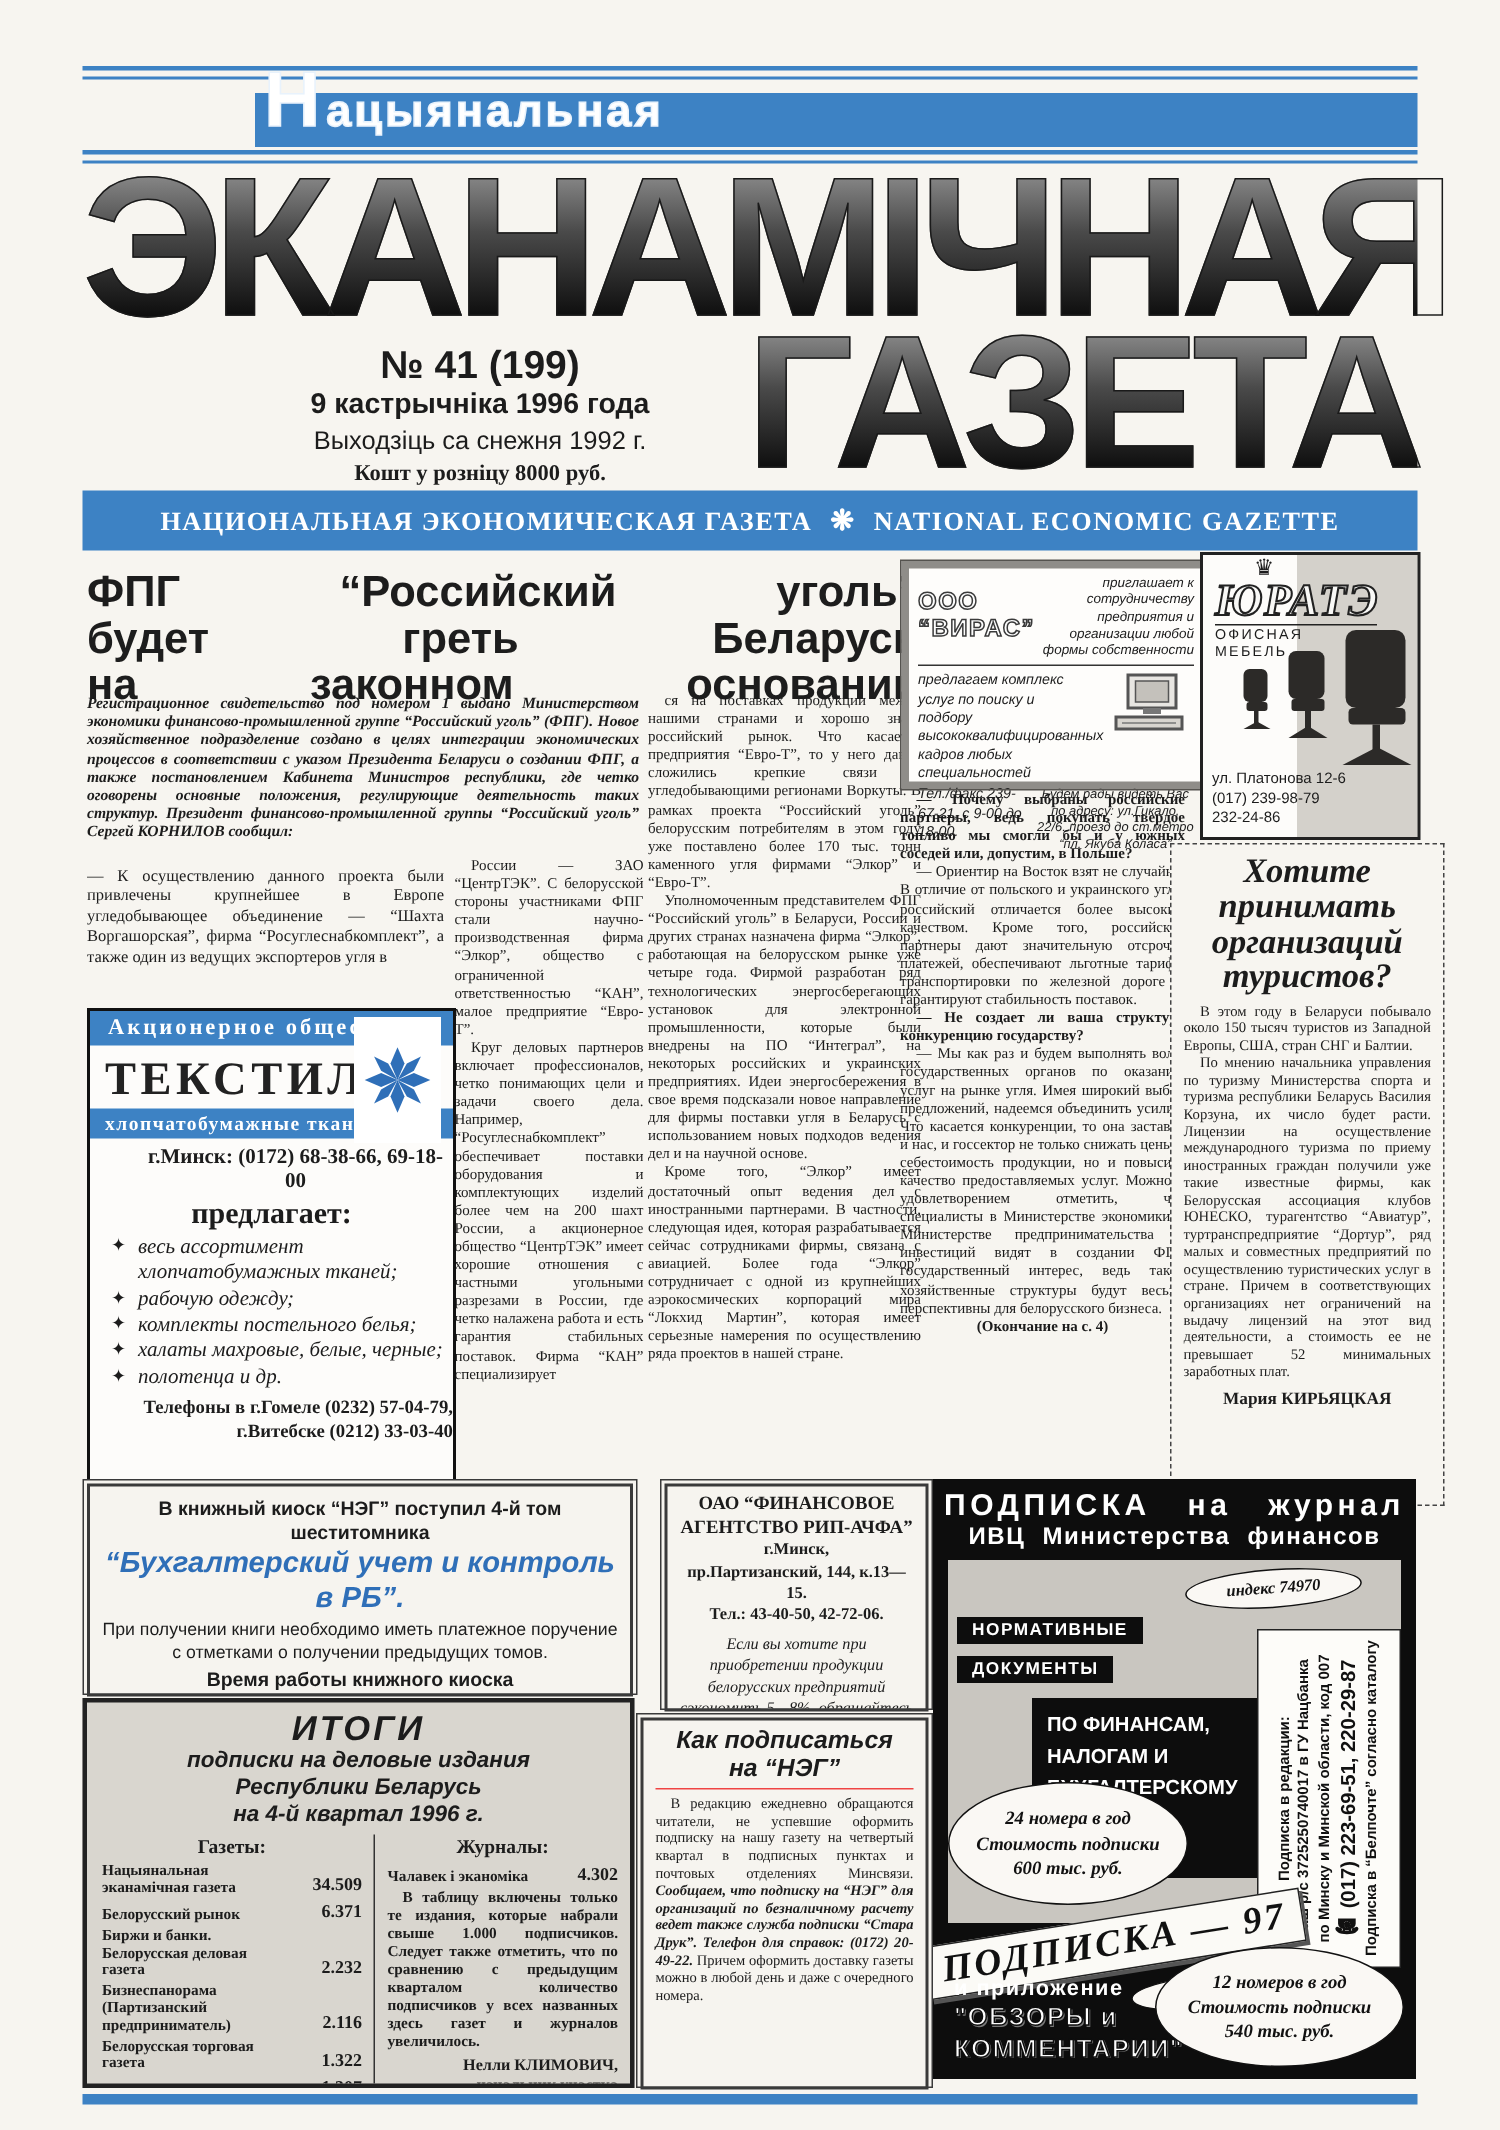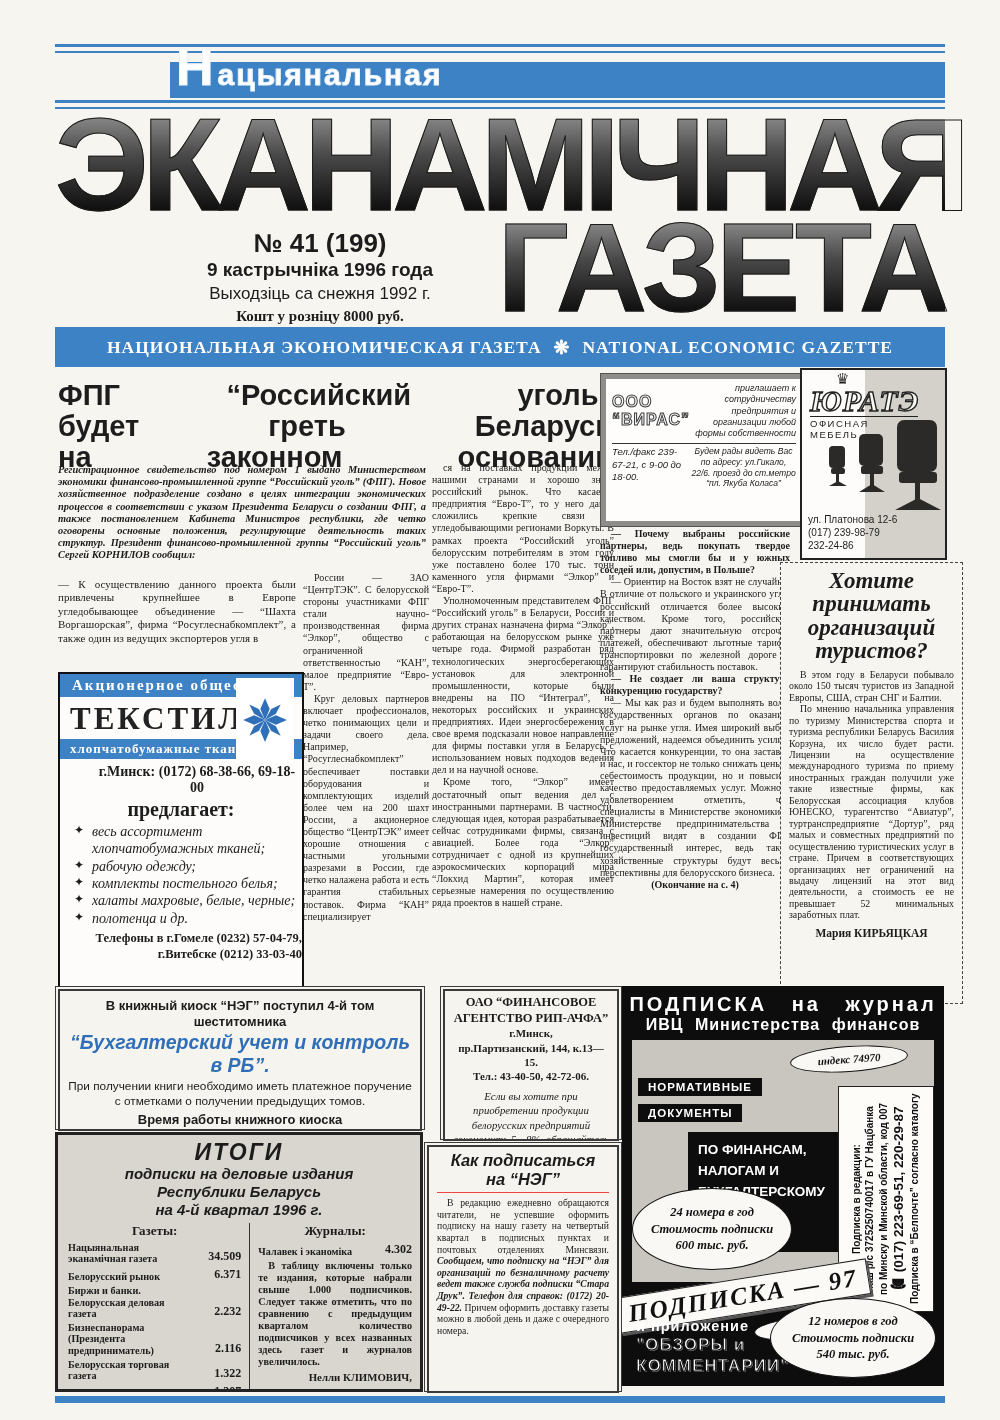--- a/index.html
+++ b/index.html
@@ -253,20 +253,32 @@
       <div>Телефоны в г.Гомеле (0232) 57-04-79,</div>
       <div>г.Витебске (0212) 33-03-40</div>
     </div>
   </div>
 
   <div class="abs viras" style="left:601px; top:374px; width:184px; height:134px;">
     <div class="vi-top">
       <div class="vi-name">ООО “ВИРАС”</div>
       <div class="vi-invite">приглашает к сотрудничеству предприятия и организации любой формы собственности</div>
     </div>
+    <div class="vi-mid">
+      <div class="vi-serv">предлагаем комплекс услуг по поиску и подбору высококвалифицированных кадров любых специальностей</div>
+      <span>
+        <svg width="58" height="44" viewBox="0 0 58 44">
+          <rect x="14" y="2" width="32" height="22" fill="#e8e6e2" stroke="#555" stroke-width="2"></rect>
+          <rect x="19" y="6" width="22" height="14" fill="#c4c1bb" stroke="#555"></rect>
+          <rect x="24" y="24" width="12" height="4" fill="#777"></rect>
+          <rect x="6" y="30" width="44" height="8" fill="#d8d5cf" stroke="#555" stroke-width="2"></rect>
+          <line x1="10" y1="34" x2="46" y2="34" stroke="#777"></line>
+        </svg>
+      </span>
+    </div>
     <div class="vi-bottom">
       <div class="vi-phone">Тел./факс 239-67-21, с 9-00 до 18-00.</div>
       <div class="vi-addr">Будем рады видеть Вас по адресу: ул.Гикало, 22/6. проезд до ст.метро “пл. Якуба Коласа”</div>
     </div>
   </div>
 
   <div class="abs yurate" style="left:800px; top:368px; width:143px; height:188px;">
     <div class="yu-crown">♛</div>
     <div class="yu-name">ЮРАТЭ</div>
     <div class="yu-sub">ОФИСНАЯ МЕБЕЛЬ</div>
@@ -347,21 +359,21 @@
               <span class="it-nm">Белорусский рынок</span>
               <span class="it-val">6.371</span>
             </div>
 
             <div class="it-row">
               <span class="it-nm">Биржи и банки. Белорусская деловая газета</span>
               <span class="it-val">2.232</span>
             </div>
 
             <div class="it-row">
-              <span class="it-nm">Бизнеспанорама (Президента предприниматель)</span>
+              <span class="it-nm">Бизнеспанорама (Партизанский предприниматель)</span>
               <span class="it-val">2.116</span>
             </div>
 
             <div class="it-row">
               <span class="it-nm">Белорусская торговая газета</span>
               <span class="it-val">1.322</span>
             </div>
 
             <div class="it-row">
               <span class="it-nm">Гандлевая газета</span>

